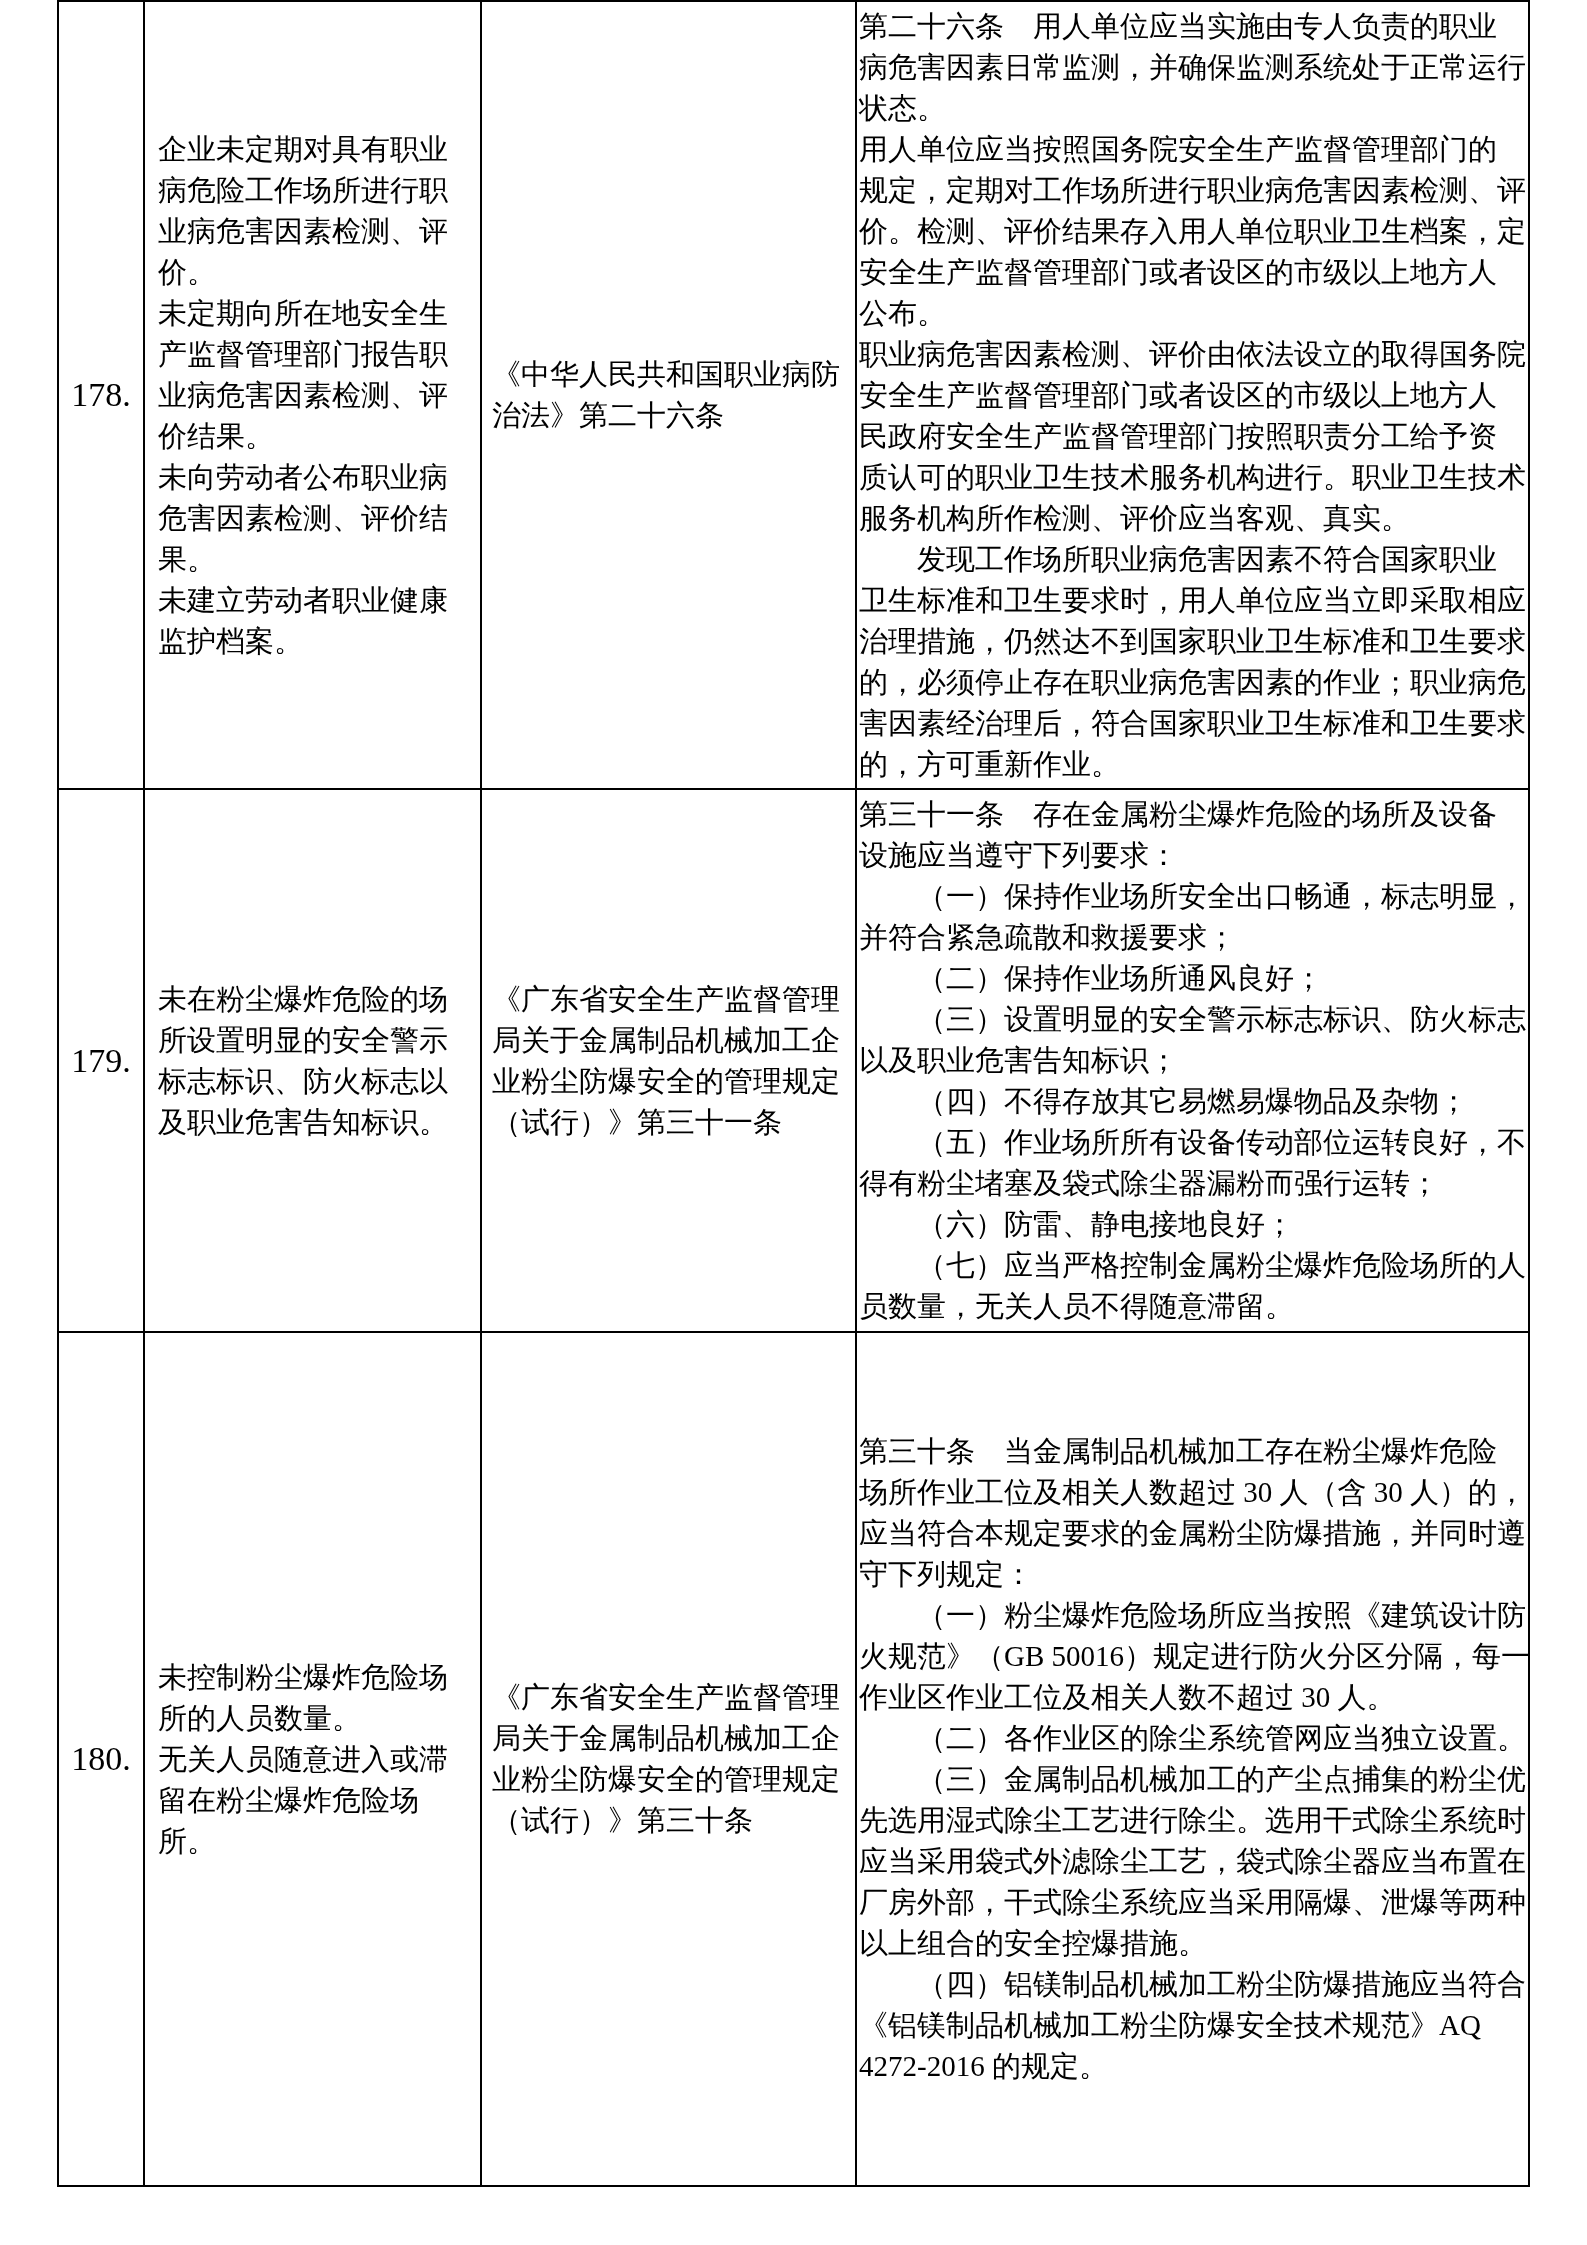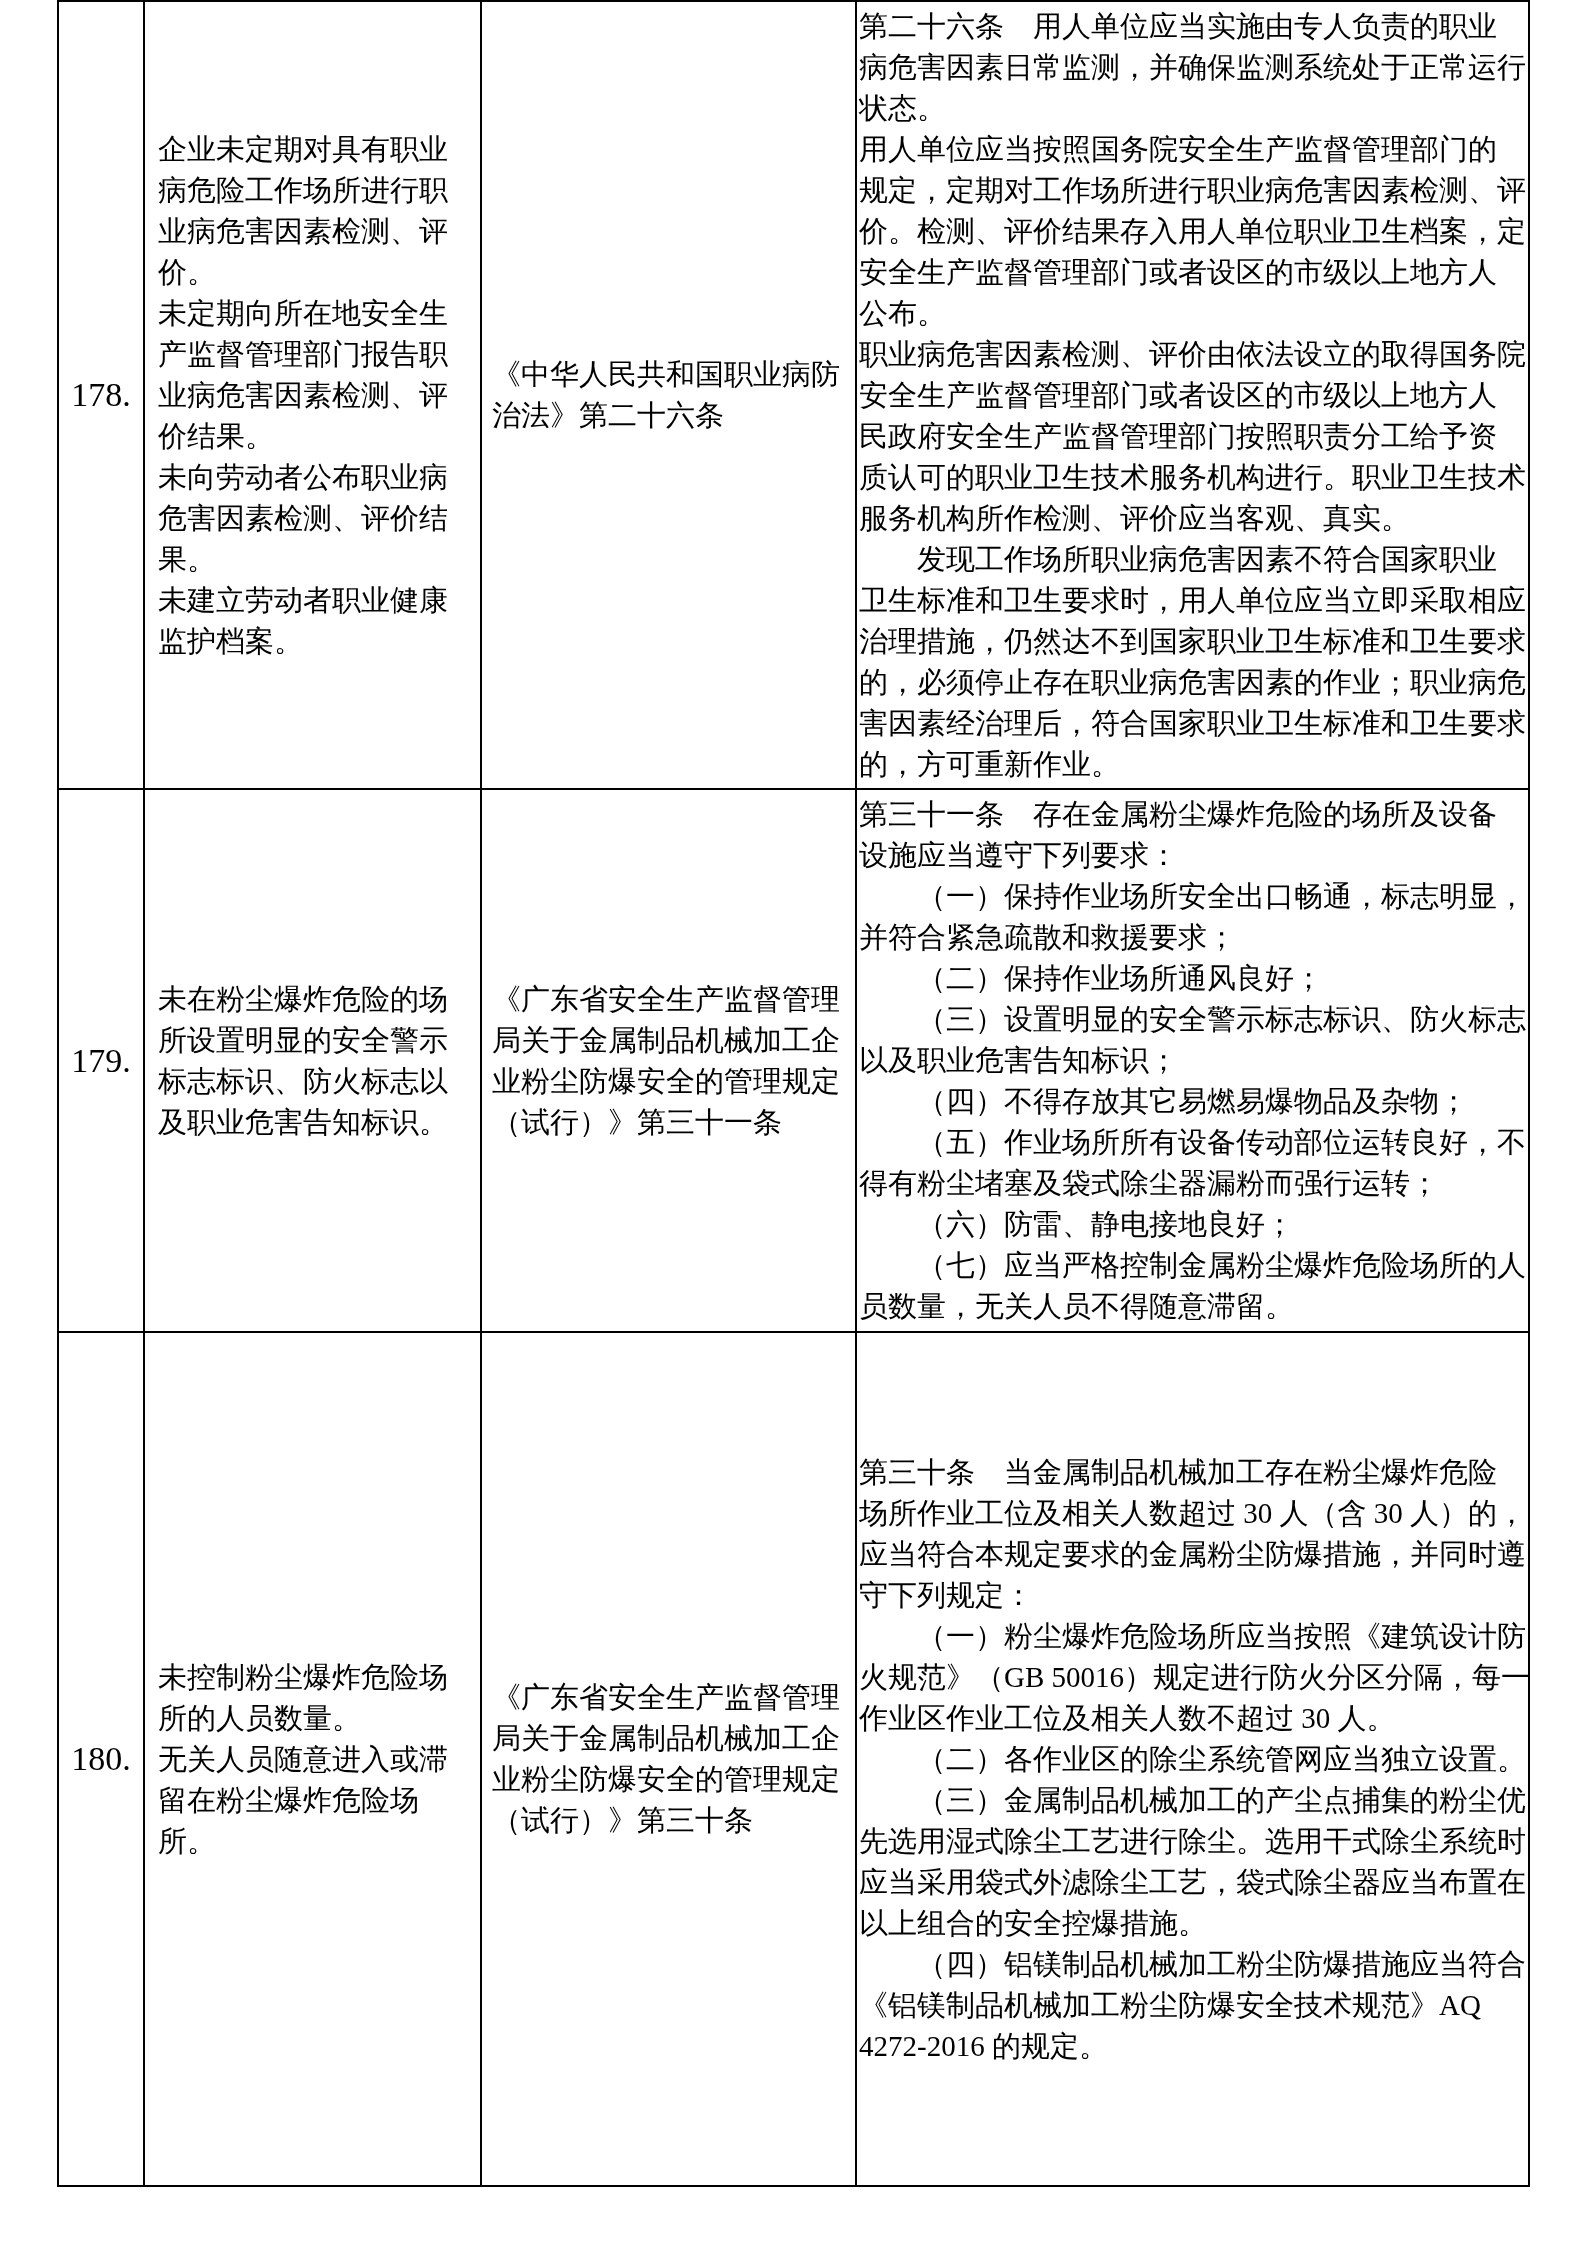--- a/index.html
+++ b/index.html
@@ -151,19 +151,20 @@
       <div class="ln">场所作业工位及相关人数超过 30 人（含 30 人）的，</div>
       <div class="ln">应当符合本规定要求的金属粉尘防爆措施，并同时遵</div>
       <div class="ln">守下列规定：</div>
       <div class="ln">　　（一）粉尘爆炸危险场所应当按照《建筑设计防</div>
       <div class="ln">火规范》（GB 50016）规定进行防火分区分隔，每一</div>
       <div class="ln">作业区作业工位及相关人数不超过 30 人。</div>
       <div class="ln">　　（二）各作业区的除尘系统管网应当独立设置。</div>
       <div class="ln">　　（三）金属制品机械加工的产尘点捕集的粉尘优</div>
       <div class="ln">先选用湿式除尘工艺进行除尘。选用干式除尘系统时</div>
       <div class="ln">应当采用袋式外滤除尘工艺，袋式除尘器应当布置在</div>
+      <div class="ln">厂房外部，干式除尘系统应当采用隔爆、泄爆等两种</div>
       <div class="ln">以上组合的安全控爆措施。</div>
       <div class="ln">　　（四）铝镁制品机械加工粉尘防爆措施应当符合</div>
       <div class="ln">《铝镁制品机械加工粉尘防爆安全技术规范》AQ</div>
       <div class="ln">4272-2016 的规定。</div>
     </div>
 
 </div>
 
 </body></html>

